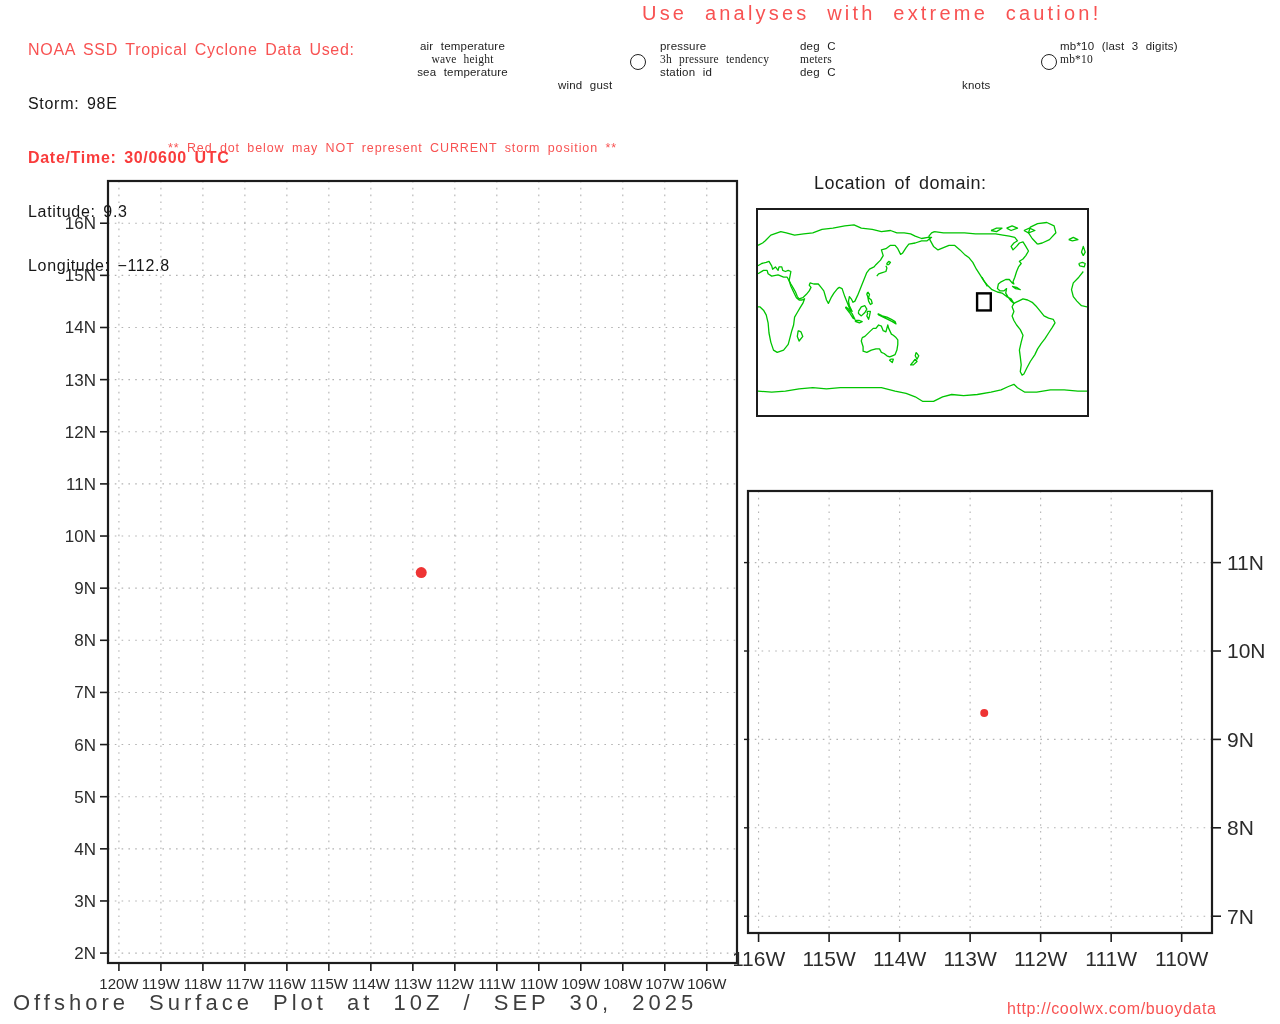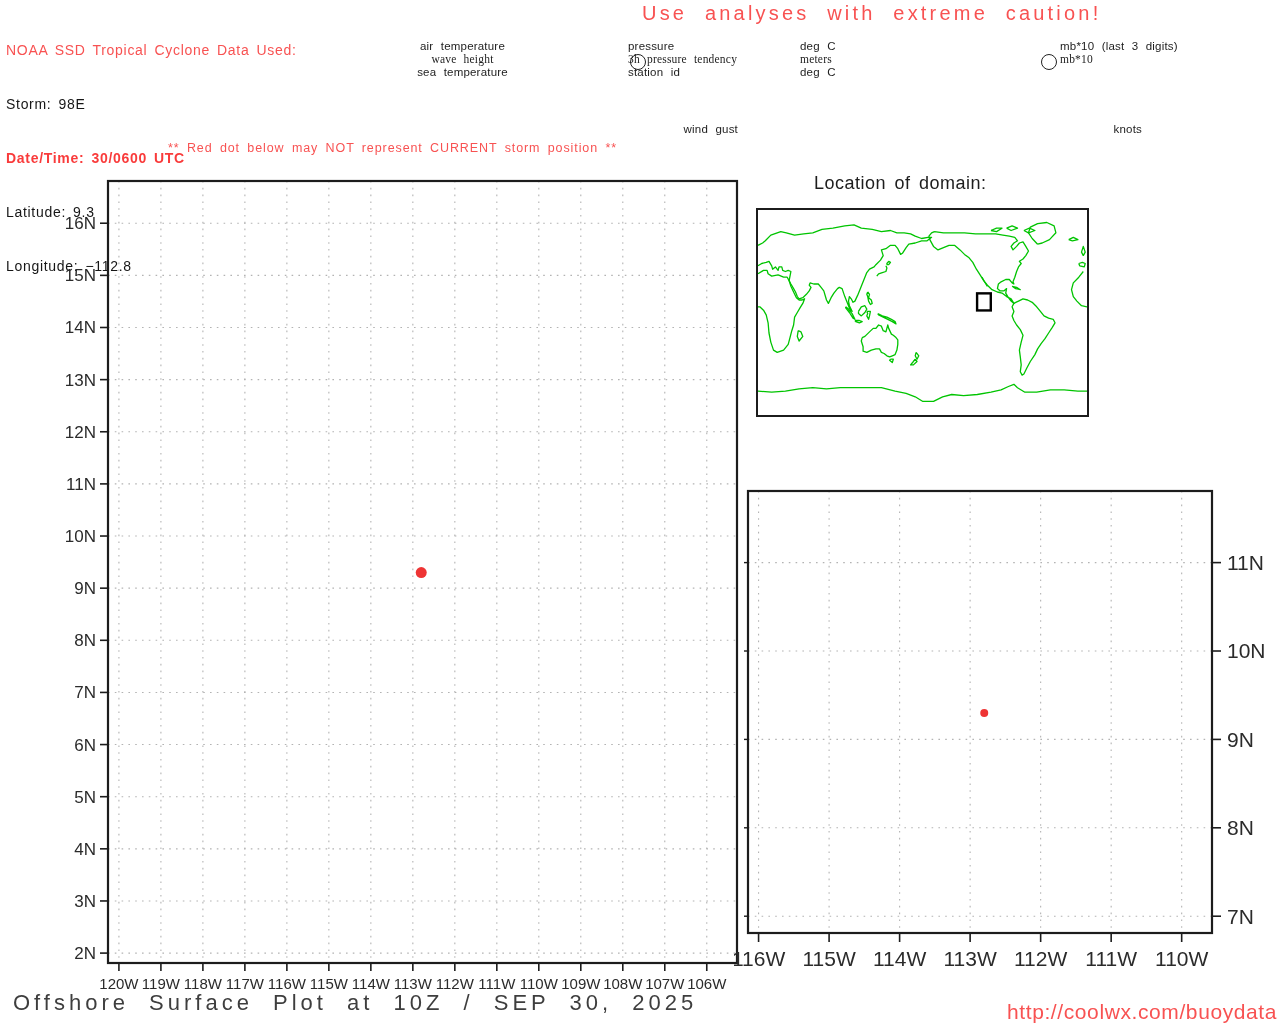--- a/index.html
+++ b/index.html
@@ -4,47 +4,47 @@
 <style>
   html,body{margin:0;padding:0;}
   body{
     width:1280px;height:1024px;overflow:hidden;background:#ffffff;
     font-family:"Liberation Sans",sans-serif;position:relative;
     --red:#f85252;--red-bold:#f93b3b;--dot:#ee3434;--green:#00c400;
     --grid:#b3b3b3;--axis:#1c1c1c;--tick:#2b2b2b;--titlegray:#3e3e3e;
   }
   .abs{position:absolute;}
   
-  .hdr{left:6px;top:5px;font-size:14px;line-height:18px;color:#161616;
+  .hdr{left:28px;top:5px;font-size:16px;line-height:18px;color:#161616;
        letter-spacing:.7px;word-spacing:2.5px;white-space:pre;}
   .hdr .red{color:var(--red);}
   .hdr .redbold{color:var(--red-bold);font-weight:bold;}
   
   .caution{left:642px;top:2px;font-size:20px;color:var(--red);
            letter-spacing:3.2px;word-spacing:9px;white-space:nowrap;}
   
   .lg{font-size:11.5px;color:#1d1d1d;letter-spacing:.2px;word-spacing:4px;white-space:nowrap;}
   .lgl{width:325px;left:300px;text-align:center;}
-  .lgr{left:620px;padding-left:8px;}
+  .lgr{left:652px;padding-left:8px;}
   .ucl{width:235px;left:800px;text-align:left;}
   .ucr{left:1060px;}
   .row1{top:40px;} .row2{top:53px;font-family:Liberation Serif, serif;} .row3{top:66px;} .row4{top:79px;}
-  .cntr{text-align:right;width:180px;margin-top:44px;}
+  .cntr{text-align:left;width:180px;}
   .ring{width:14px;height:14px;border:1.7px solid #222;border-radius:50%;background:#fff;}
   
   .warn{left:168px;top:141px;font-size:12.5px;color:var(--red);
         letter-spacing:.9px;word-spacing:3px;white-space:nowrap;}
   
   .maptitle{left:814px;top:173px;font-size:18px;color:#1d1d1d;
             letter-spacing:.5px;word-spacing:3px;}
   .mapbox{left:756px;top:208px;width:329px;height:205px;border:2px solid var(--axis);background:#fff;}
   
   .ftitle{left:13px;top:990px;font-size:22px;color:var(--titlegray);
           letter-spacing:4px;word-spacing:10px;white-space:nowrap;}
-  .furl{left:1007px;top:1000px;font-size:21px;color:var(--red);
+  .furl{left:1007px;top:1000px;font-size:16px;color:var(--red);
         letter-spacing:.6px;white-space:nowrap;text-align:right;}
   svg text{font-family:"Liberation Sans",sans-serif;fill:var(--tick);}
 </style>
 </head>
 <body style="--red: #f85252; --red-bold: #f93b3b; --dot: #ee3434; --green: #00c400; --grid: #b3b3b3; --axis: #1c1c1c; --tick: #2b2b2b; --titlegray: #3e3e3e;">
 
 <div class="abs hdr">
   <div class="red">NOAA SSD Tropical Cyclone Data Used:</div>
   <div>Storm: 98E</div>
   <div class="redbold">Date/Time: 30/0600 UTC</div>

